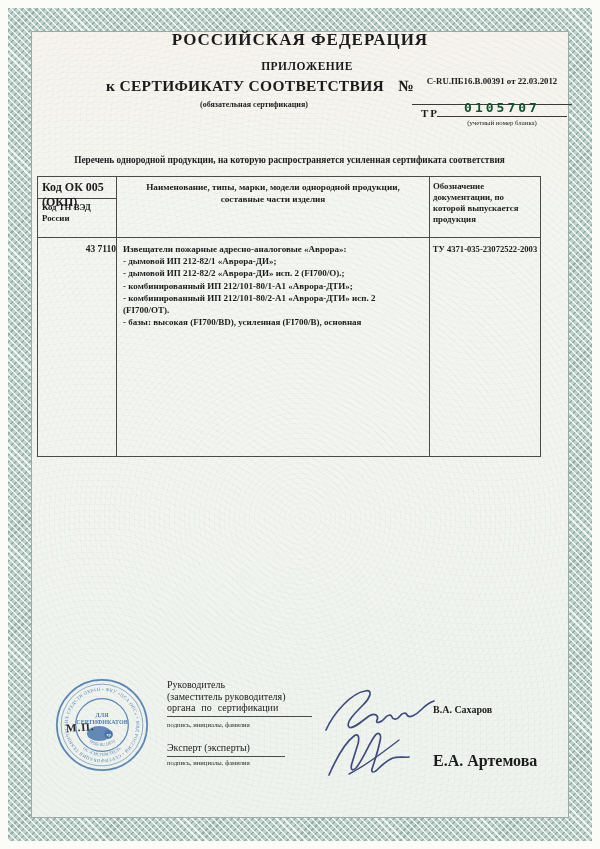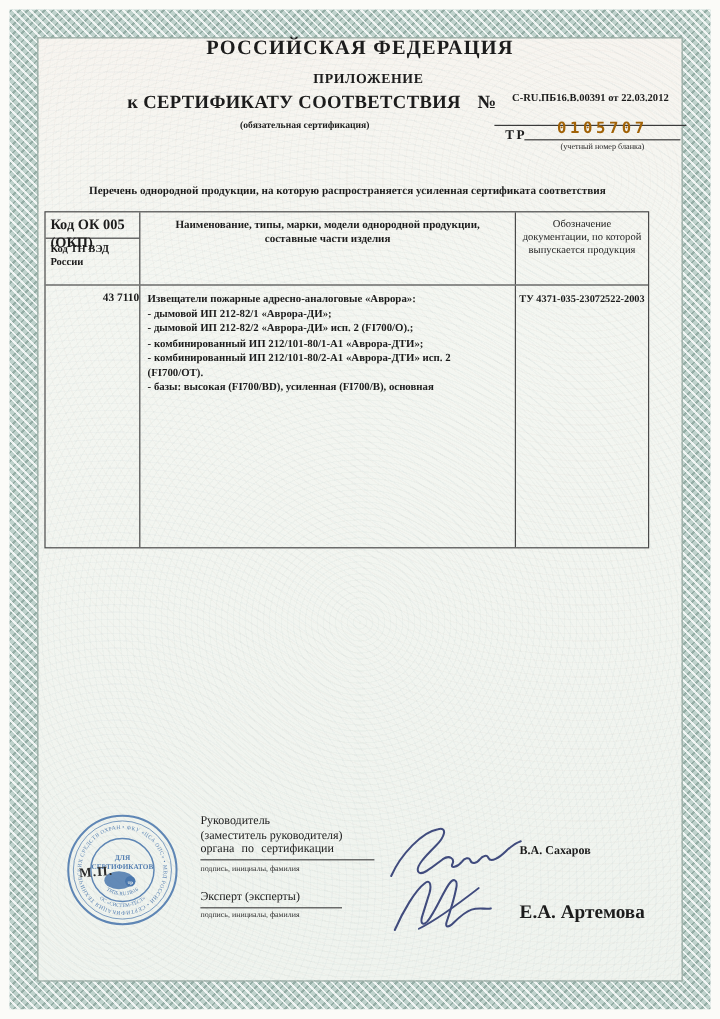--- a/index.html
+++ b/index.html
@@ -33,36 +33,36 @@
   .country{top:30px; font-size:17px; letter-spacing:1px;}
   .doctype{top:60px; font-size:11.5px; letter-spacing:0.5px;margin-left:14px;}
   .certline{left:106px; top:77px; font-size:15.5px; letter-spacing:0.3px; white-space:nowrap;}
   .certline .nosign{margin-left:14px;}
   .certnum{left:412px; top:76px; width:160px; text-align:center; font-size:8.8px;
            border-bottom:1px solid #3a3a3a; padding-bottom:18px; white-space:nowrap;}
   .certsub{left:140px; top:100px; width:228px; text-align:center; font-size:8px;}
   .trlabel{left:421px; top:107px; font-size:11px; letter-spacing:2px;}
   .blanknum{left:437px; top:100px; width:130px; text-align:center;
             font-family:"DejaVu Sans Mono", monospace; font-size:13px; letter-spacing:3px;
-            color:#a16207; border-bottom:1px solid #3a3a3a; padding-bottom:1px;}
+            color:#14532d; border-bottom:1px solid #3a3a3a; padding-bottom:1px;}
   .blankcap{left:437px; top:119px; width:130px; text-align:center; font-size:6.8px;}
 
   .intro{left:37px; top:155px; width:505px; text-align:center; font-size:9.3px;}
 
   .table{left:37px; top:176px; width:504px; height:281px; border:1px solid #4a4a4a; display:flex; flex-direction:column; box-sizing:border-box;}
   .trow{display:flex; box-sizing:border-box;}
   .thead{height:61px; border-bottom:1px solid #4a4a4a;}
   .tbody{flex:1;}
   .c1{width:79px; border-right:1px solid #4a4a4a; box-sizing:border-box;}
   .c2{width:313px; border-right:1px solid #4a4a4a; box-sizing:border-box;}
   .c3{flex:1; box-sizing:border-box;}
   .c1 .split-top{height:22px; border-bottom:1px solid #4a4a4a; box-sizing:border-box; padding:3px 4px; font-size:12px; font-weight:bold;}
   .c1 .split-bot{padding:3px 4px; font-size:8.8px; font-weight:bold; line-height:11px;}
   .thead .c2{padding:4px 8px; text-align:center; font-size:9.2px; font-weight:bold; line-height:12px;}
-  .thead .c3{padding:4px 3px; text-align:center; font-size:8.8px; font-weight:normal; line-height:11px;}
+  .thead .c3{padding:4px 3px; text-align:left; font-size:8.8px; font-weight:bold; line-height:11px;}
   .tbody .c1{padding-top:6px; text-align:right; font-size:9.5px; font-weight:bold;}
   .tbody .c2{padding:5px 6px; font-size:9px; font-weight:bold; line-height:12.2px;}
   .tbody .c3{padding:6px 2px; text-align:center; font-size:8.6px; font-weight:bold;}
 
   .rolehead{left:167px; top:679px; width:145px; font-size:10px; line-height:11.5px;}
   .rolehead .u{border-bottom:1px solid #4a4a4a; padding-bottom:2px; word-spacing:3.5px;}
   .tinycap{font-size:6.6px; color:#2e2e2e; padding-top:2px;}
   .roleexp{left:167px; top:742px; width:118px; font-size:10px;}
   .roleexp .u{border-bottom:1px solid #4a4a4a; padding-bottom:3px;}
   .name1{left:433px; top:704px; font-size:10px;}

